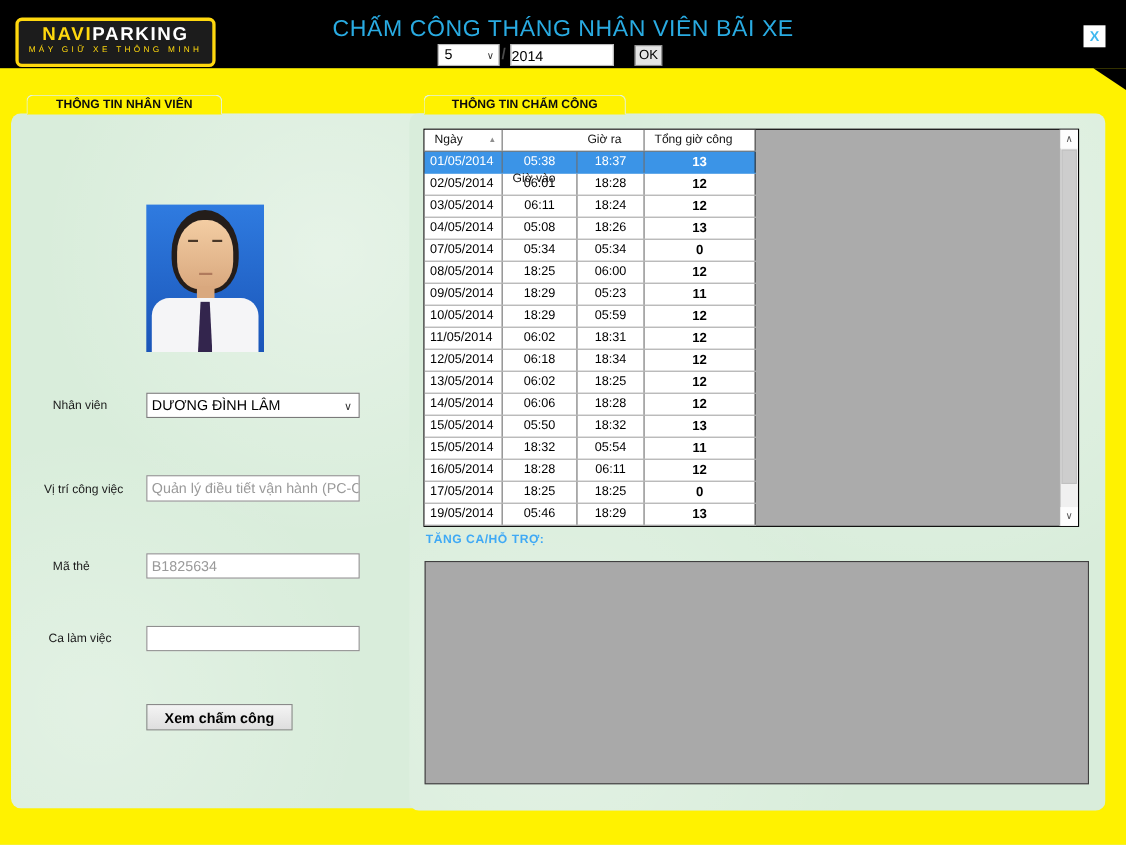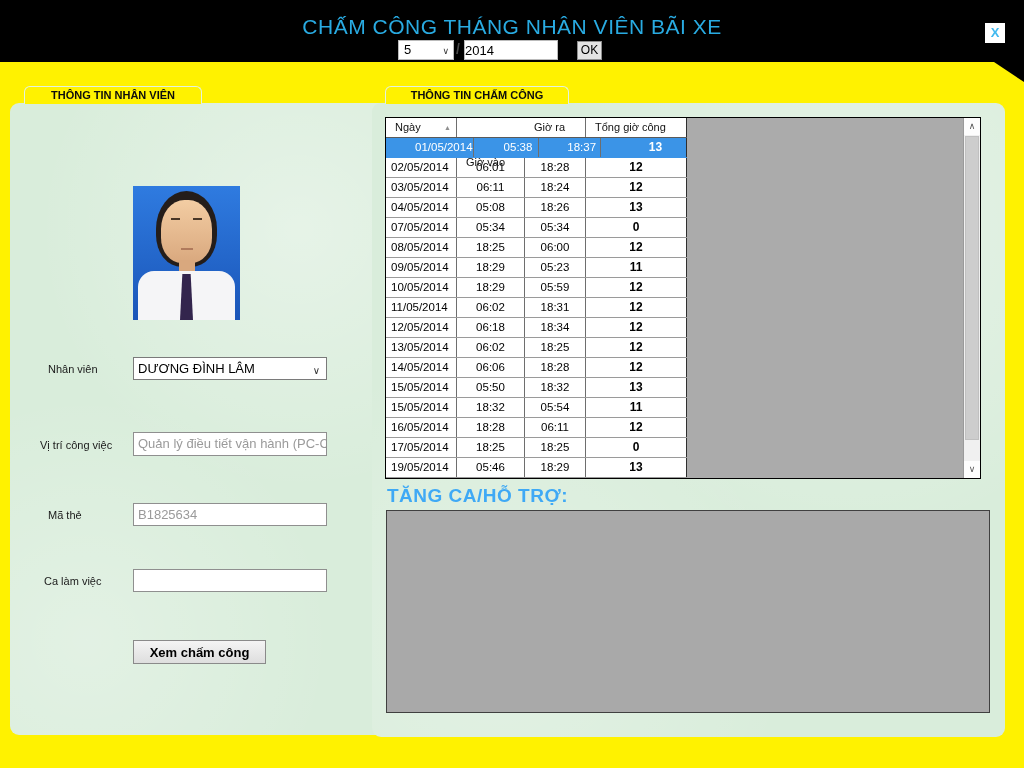--- a/index.html
+++ b/index.html
@@ -59,36 +59,40 @@
   .w1{width:71px;} .w2{width:68px;margin-top:35px;} .w3{width:61px;} .w4{width:101px;}
   .sort-icon{position:absolute;right:5px;top:0;font-size:7px;color:#8f8f8f;}
   .grow{display:flex;height:20px;background:#fff;border-bottom:1px solid #9a9a9a;box-sizing:border-box;}
   .gcell{box-sizing:border-box;border-right:1px solid #6e6e6e;font-size:11.5px;line-height:19px;color:#000;}
   .gcell:last-child{border-right:1px solid #2e2e2e;}
   .c-date{width:71px;padding-left:5px;}
   .c-in{width:68px;text-align:center;}
   .c-out{width:61px;text-align:center;}
   .c-total{width:101px;text-align:center;font-weight:bold;font-size:12px;}
   .grow.sel{background:#3b94e7;border-bottom-color:#3b94e7;}
-  .grow.sel .gcell{color:#fff;margin-left:24px;}
+  .grow.sel .gcell{color:#fff;}
 
   .sbar{position:absolute;right:0;top:0;width:17px;height:360px;background:#f0f0f0;border-left:1px solid #9a9a9a;box-sizing:border-box;}
   .sb-btn{position:absolute;left:0;width:16px;height:17px;background:#fdfdfd;text-align:center;font-size:9px;color:#555;line-height:16px;cursor:default;}
   .sb-up{top:0;} .sb-down{bottom:0;}
   .sb-thumb{position:absolute;left:1px;top:18px;width:14px;height:304px;background:#cdcdcd;border:1px solid #c0c0c0;box-sizing:border-box;cursor:default;}
 
-  .ot-label{position:absolute;left:15px;top:382px;font-size:19px;font-weight:bold;color:#3fa9f5;letter-spacing:0.5px;}
+  .ot-label{position:absolute;left:15px;top:382px;font-size:11px;font-weight:bold;color:#3fa9f5;letter-spacing:0.5px;}
   .ot-box{position:absolute;left:14px;top:407px;width:604px;height:203px;background:#a9a9a9;border:1px solid #404040;box-sizing:border-box;}
 </style>
 </head>
 <body>
 
 <div class="stage">
 
   <div class="topbar">
+    <div class="logo">
+      <div class="logo-line1"><span class="logo-navi">NAVI</span><span class="logo-parking">PARKING</span></div>
+      <div class="logo-tag">MÁY GIỮ XE THÔNG MINH</div>
+    </div>
     <div class="app-title">CHẤM CÔNG THÁNG NHÂN VIÊN BÃI XE</div>
     <div class="month-select">
       <span>5</span>
       <span class="month-chev">∨</span>
     </div>
     <span class="hdr-slash">/</span>
     <input class="year-input" value="2014" style="">
     <button class="ok-btn">OK</button>
     <div class="close-btn">X</div>
   </div>

